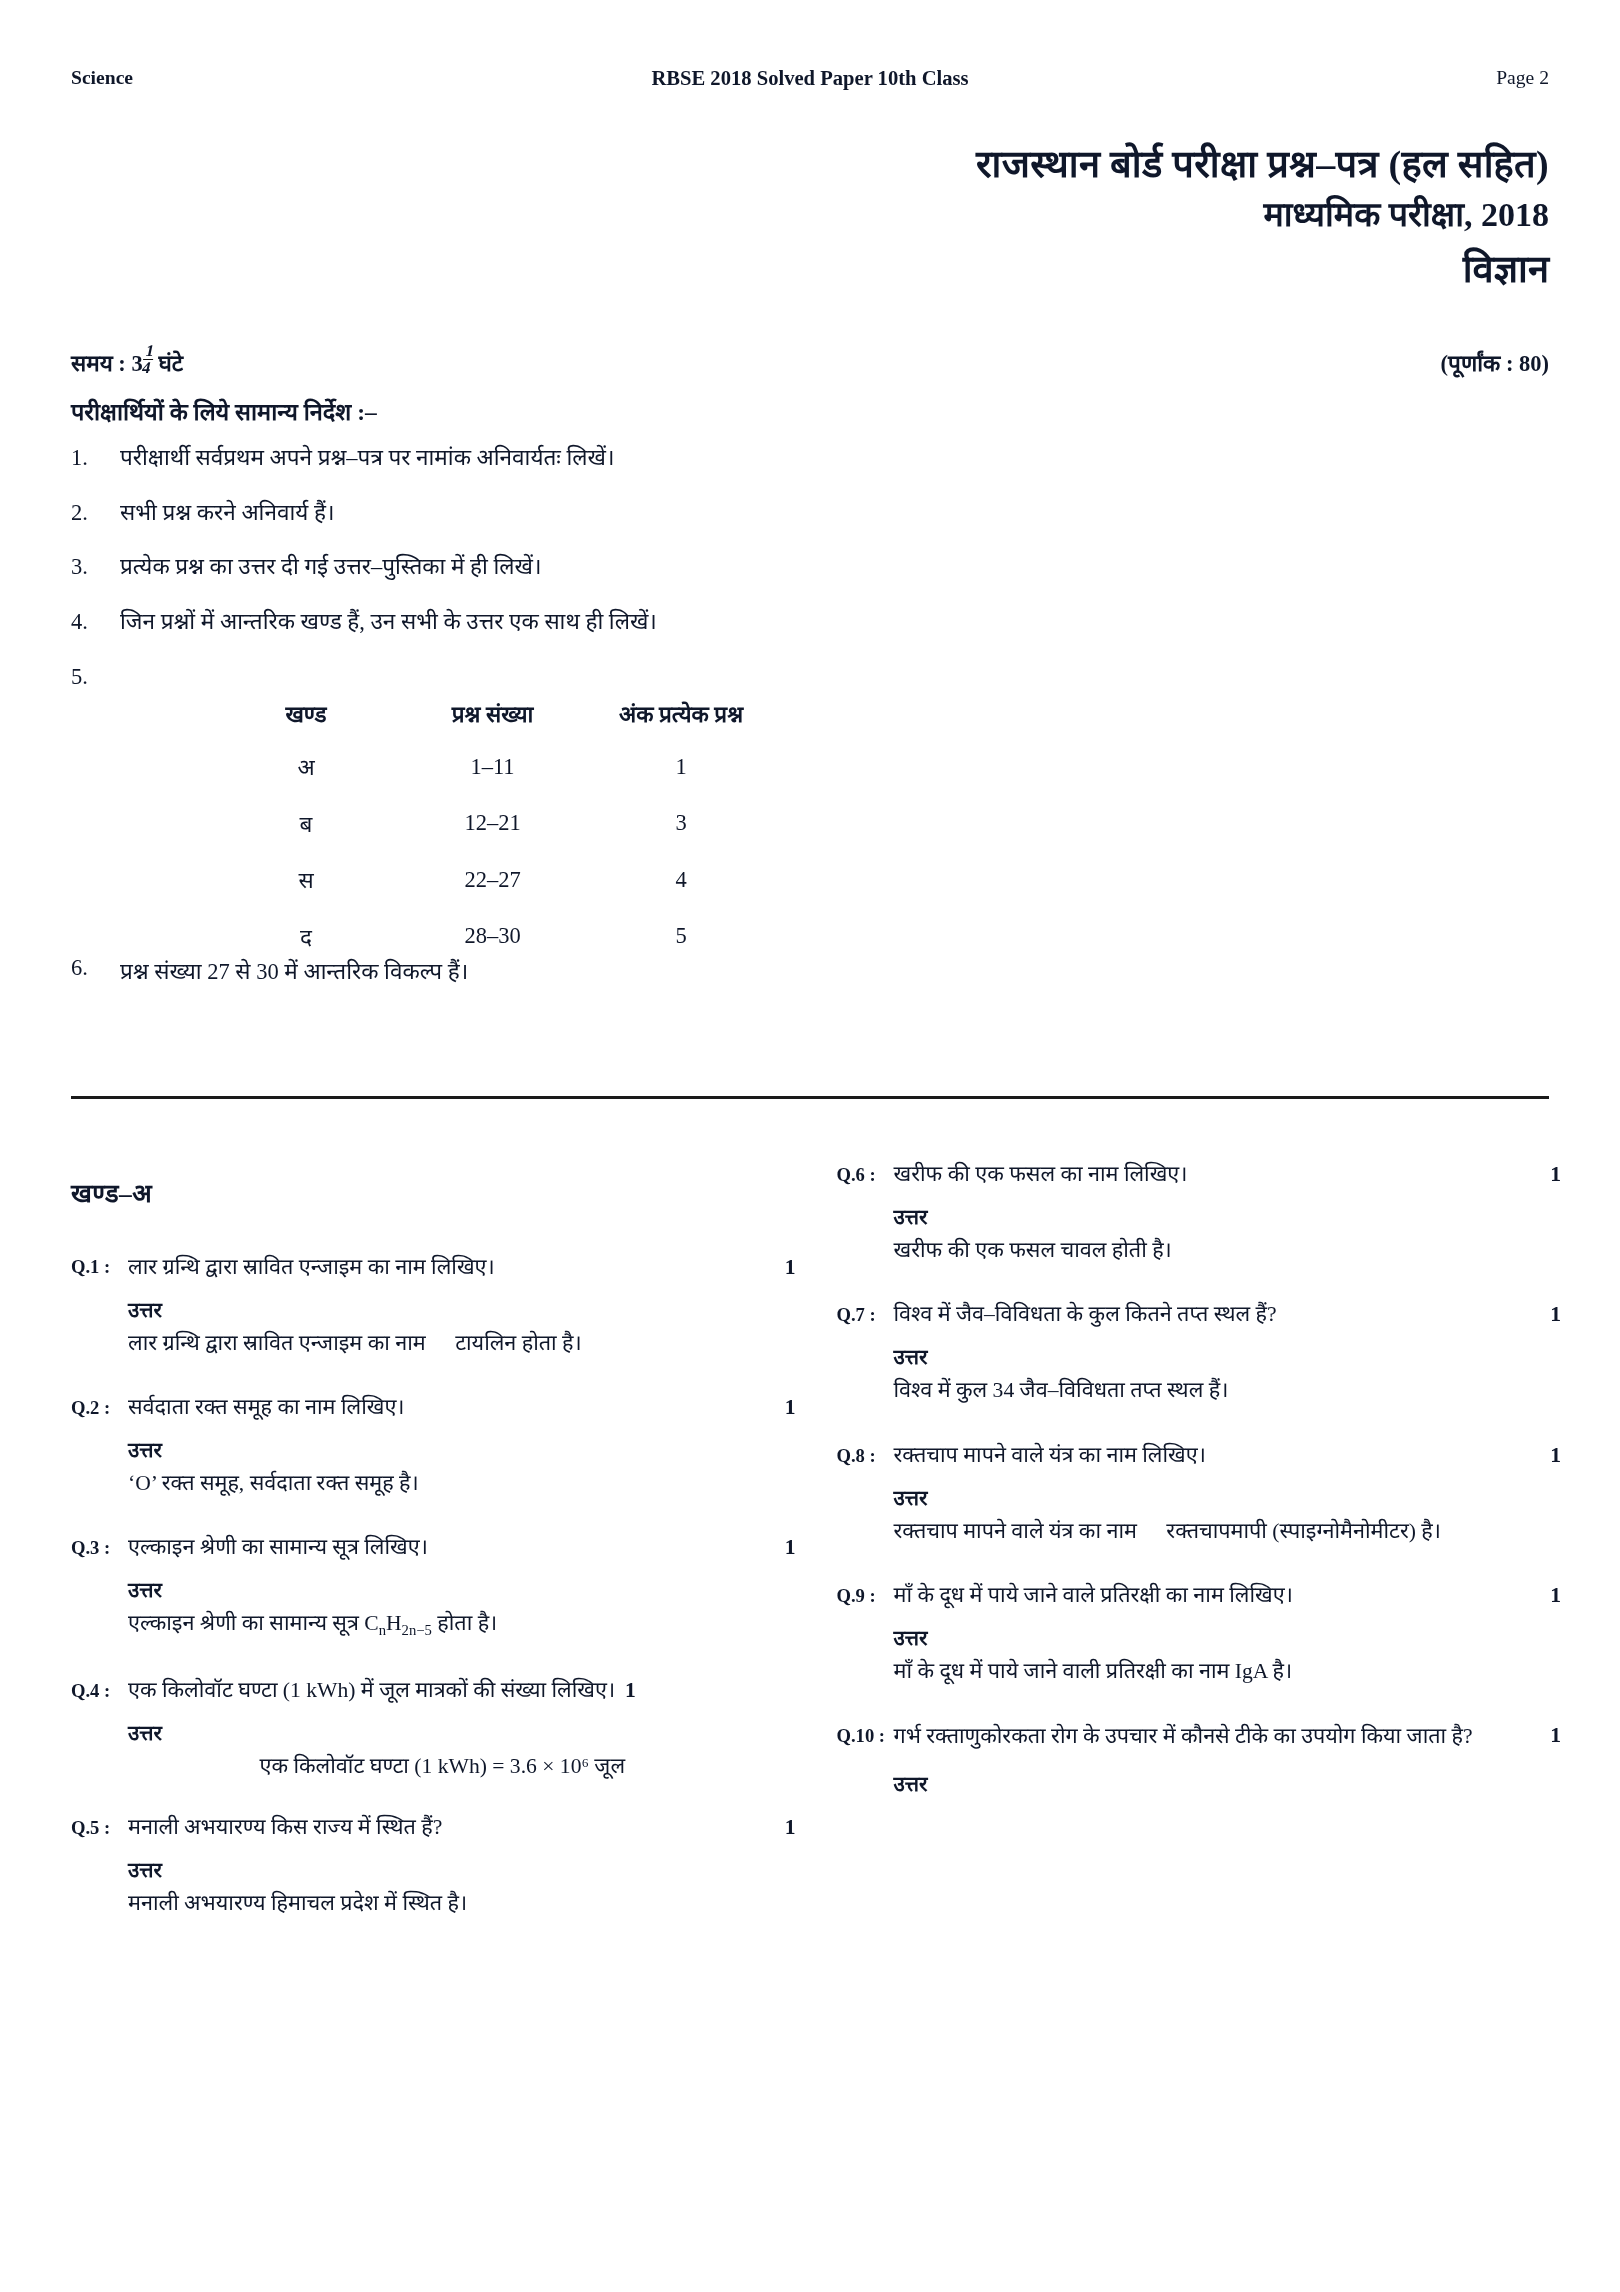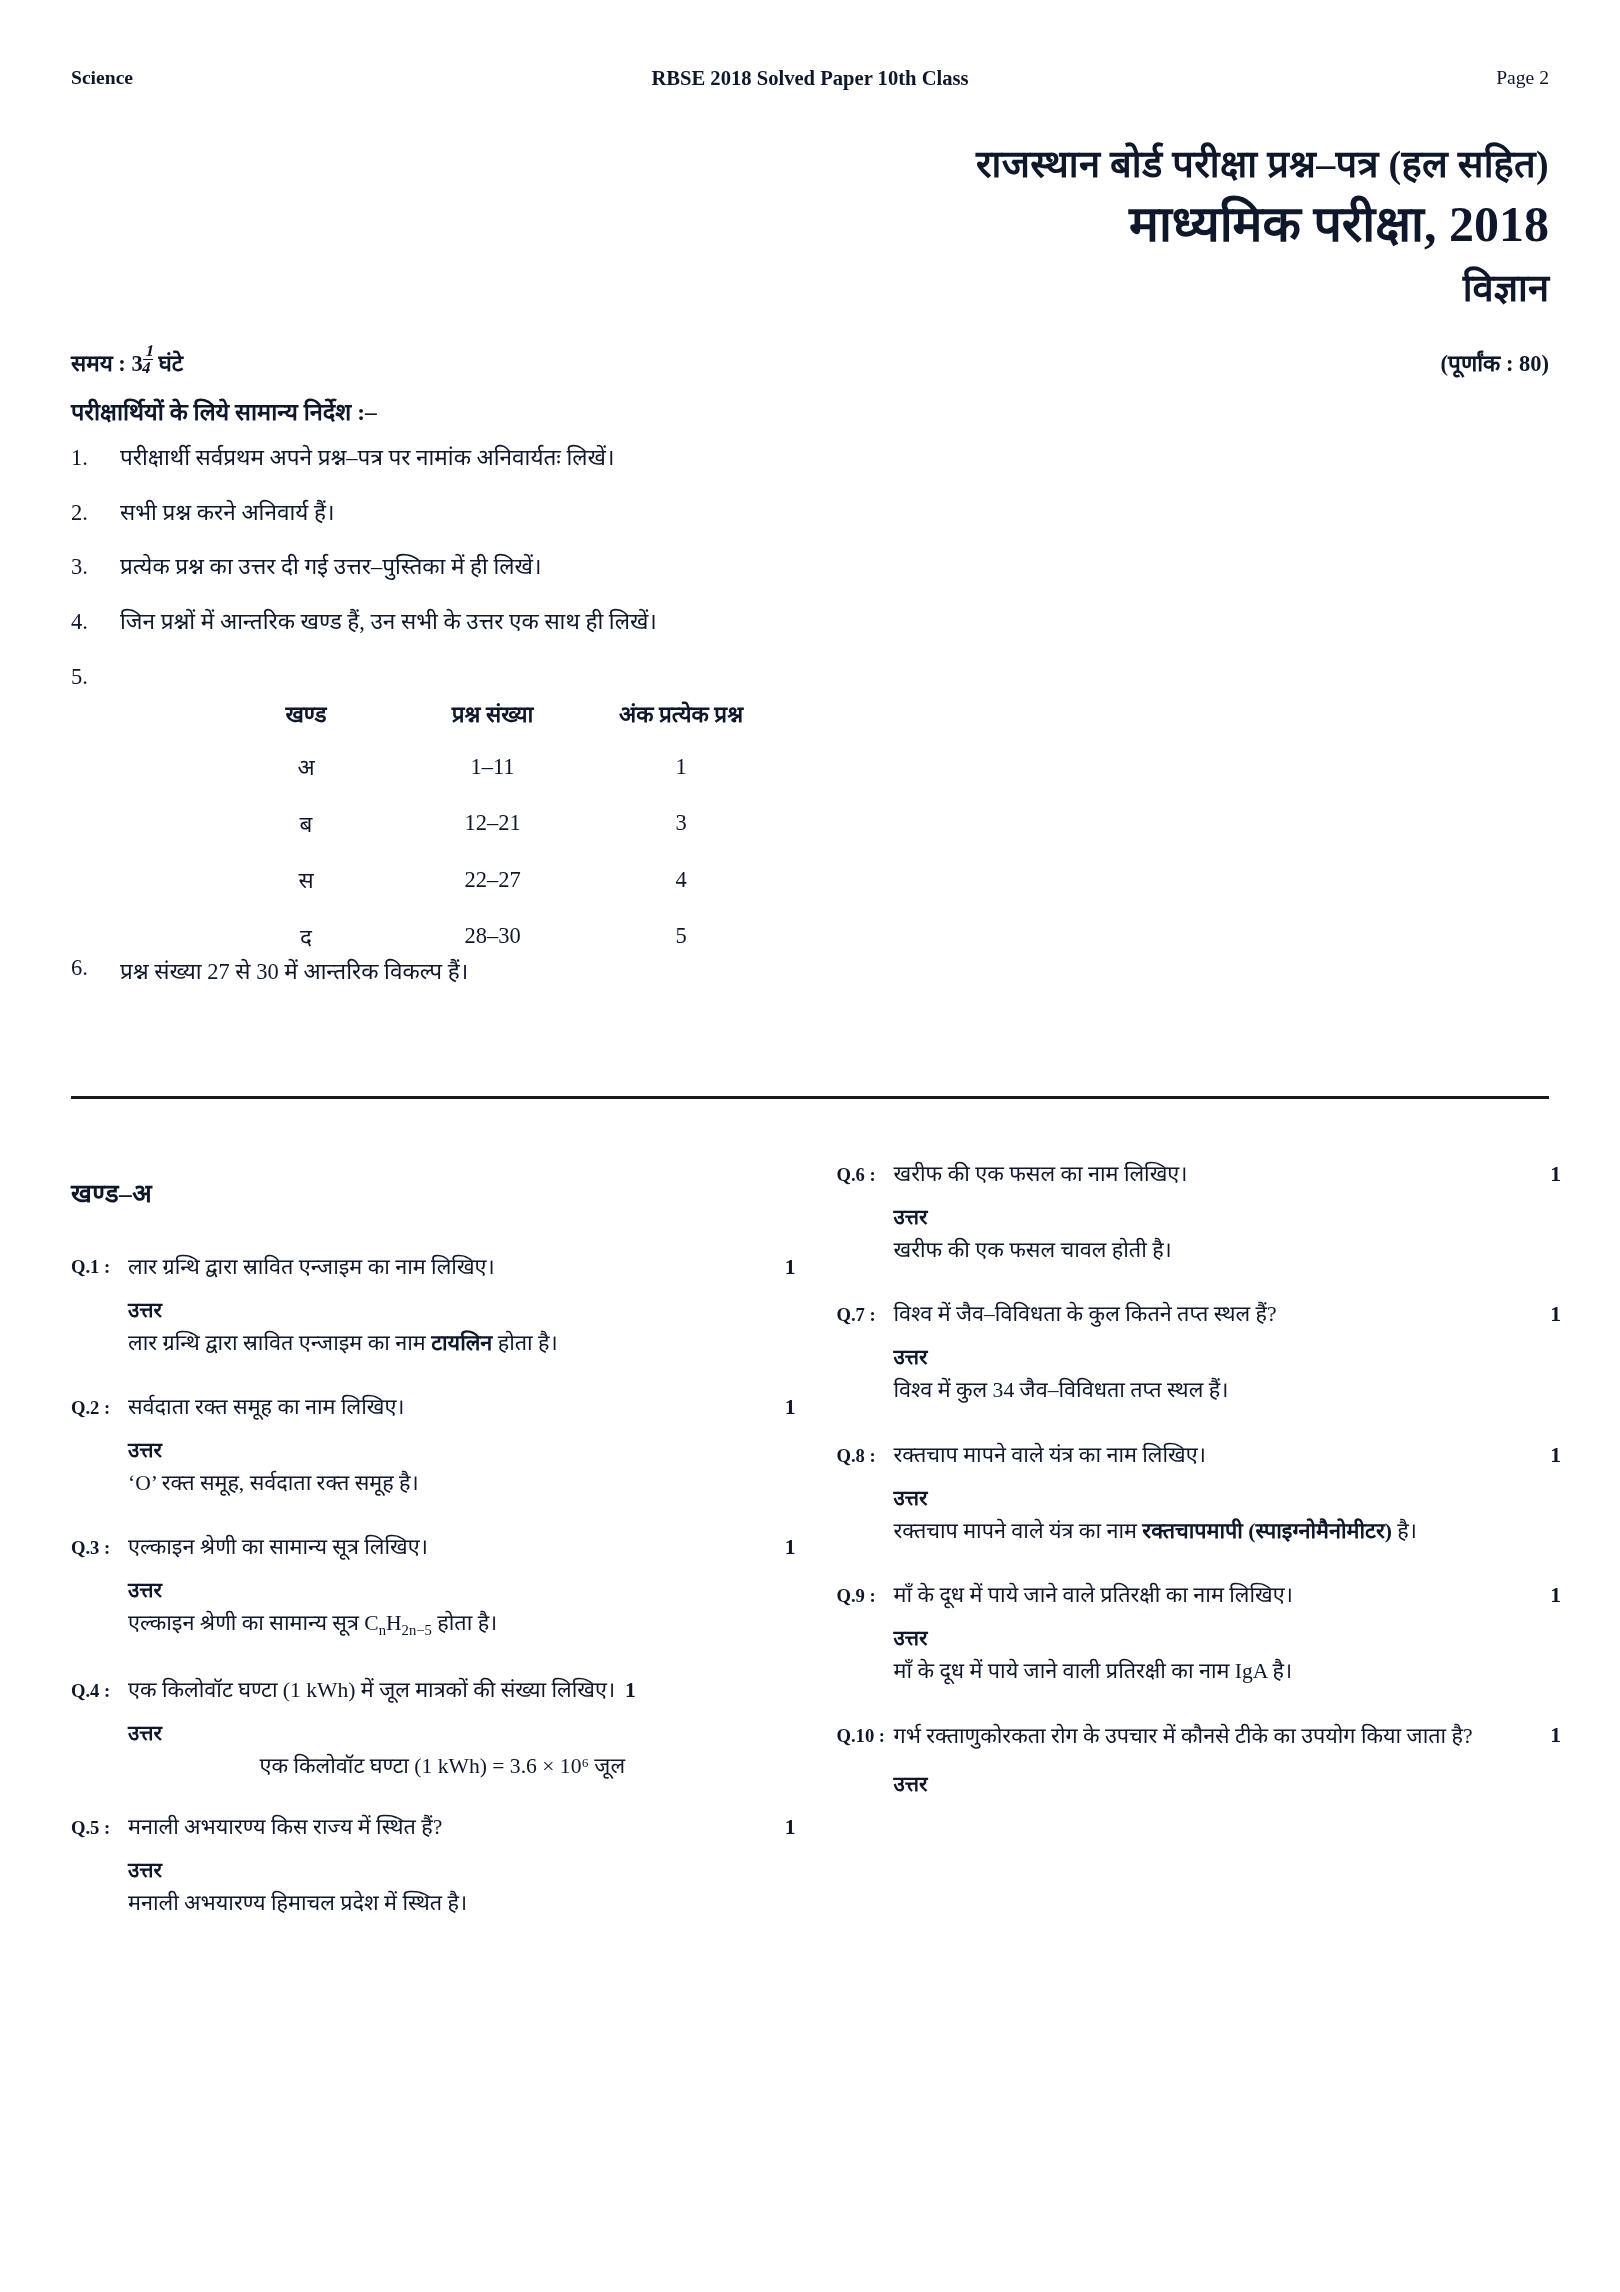--- a/index.html
+++ b/index.html
@@ -47,21 +47,21 @@
     right: 71px;
     text-align: right;
   }
   .title1 {
     font-size: 38px;
     font-weight: bold;
     letter-spacing: 0.3px;
     line-height: 1.18;
   }
   .title2 {
-    font-size: 50px;
+    font-size: 34px;
     font-weight: bold;
     line-height: 1.18;
     margin-top: 7.8px;
   }
   .title3 {
     font-size: 38px;
     font-weight: bold;
     margin-top: 5.9px;
   }
 
@@ -214,21 +214,21 @@
     margin-left: 57px;
     text-align: center;
     padding-right: 39px;
   }
   .marks-below {
     text-align: right;
     font-weight: bold;
     font-size: 21.6px;
     margin-top: -29px;
   }
-  b.hl { font-weight: bold; }
+  b.hl { font-weight: normal; margin-left: 24px; }
   .sci { font-family: "Liberation Serif", serif; }
   sub { font-size: .68em; }
 </style>
 </head>
 <body>
 
 <div class="page">
 
   <div class="run-head">
     <span class="rh-left">Science</span>

